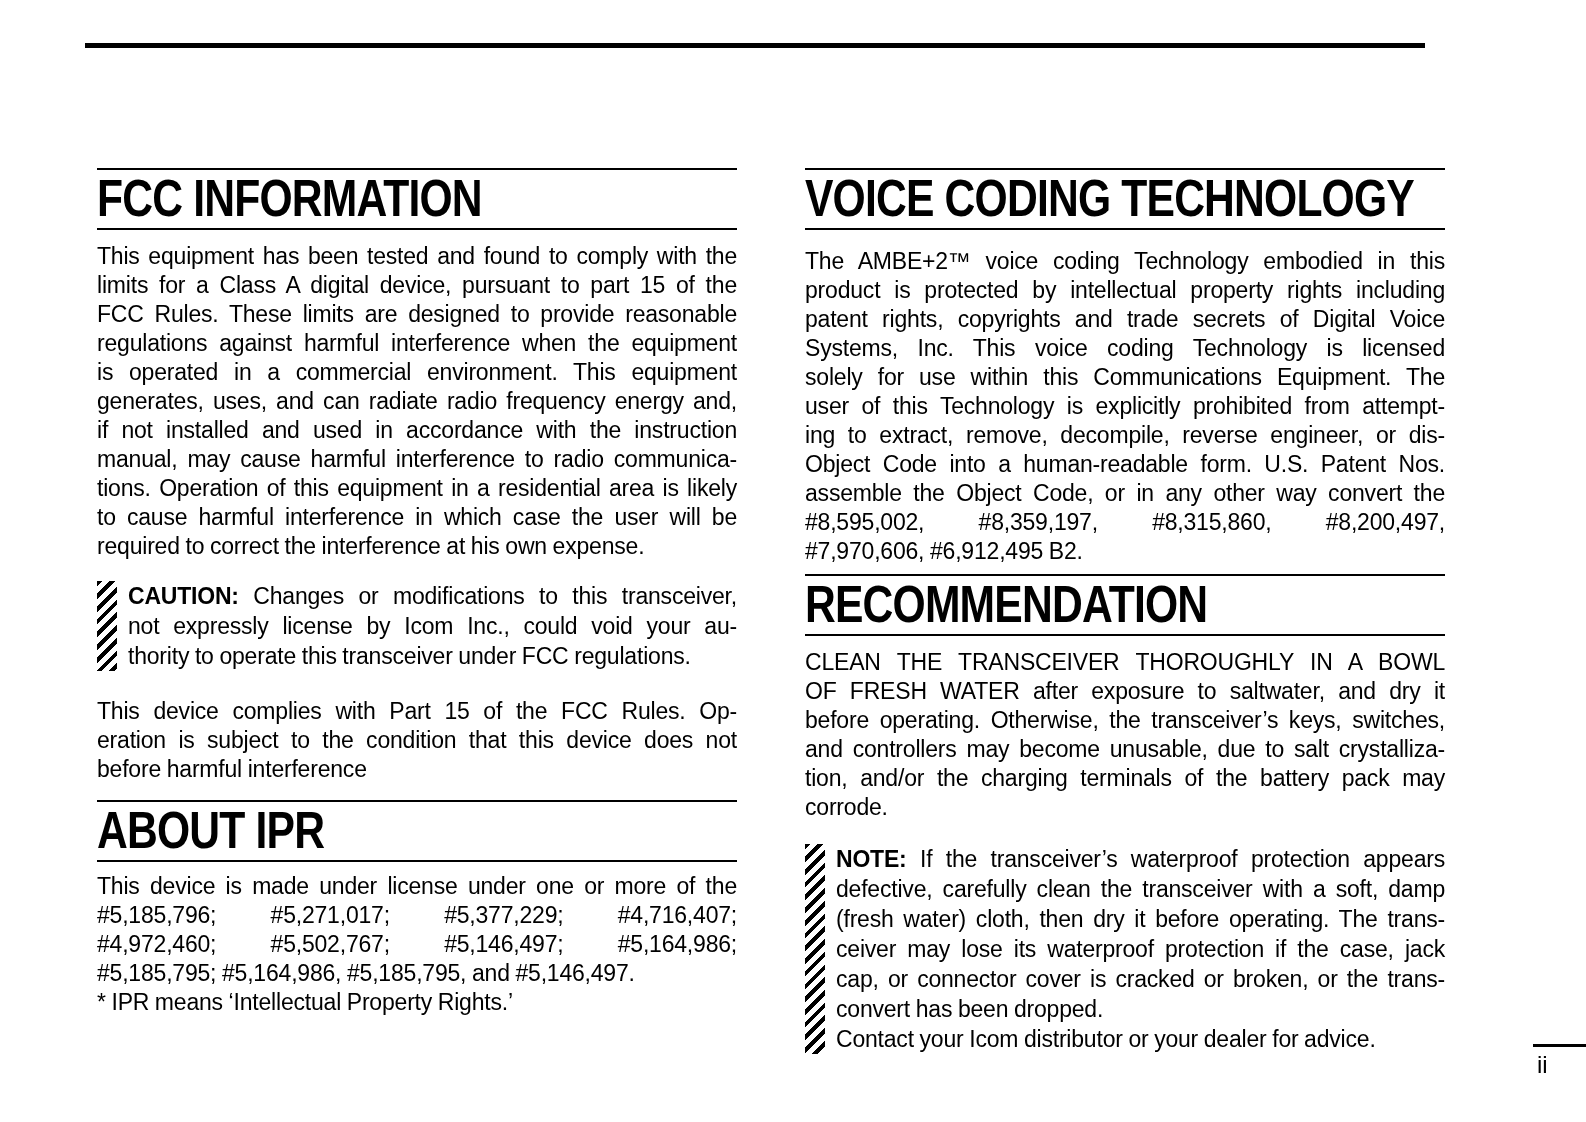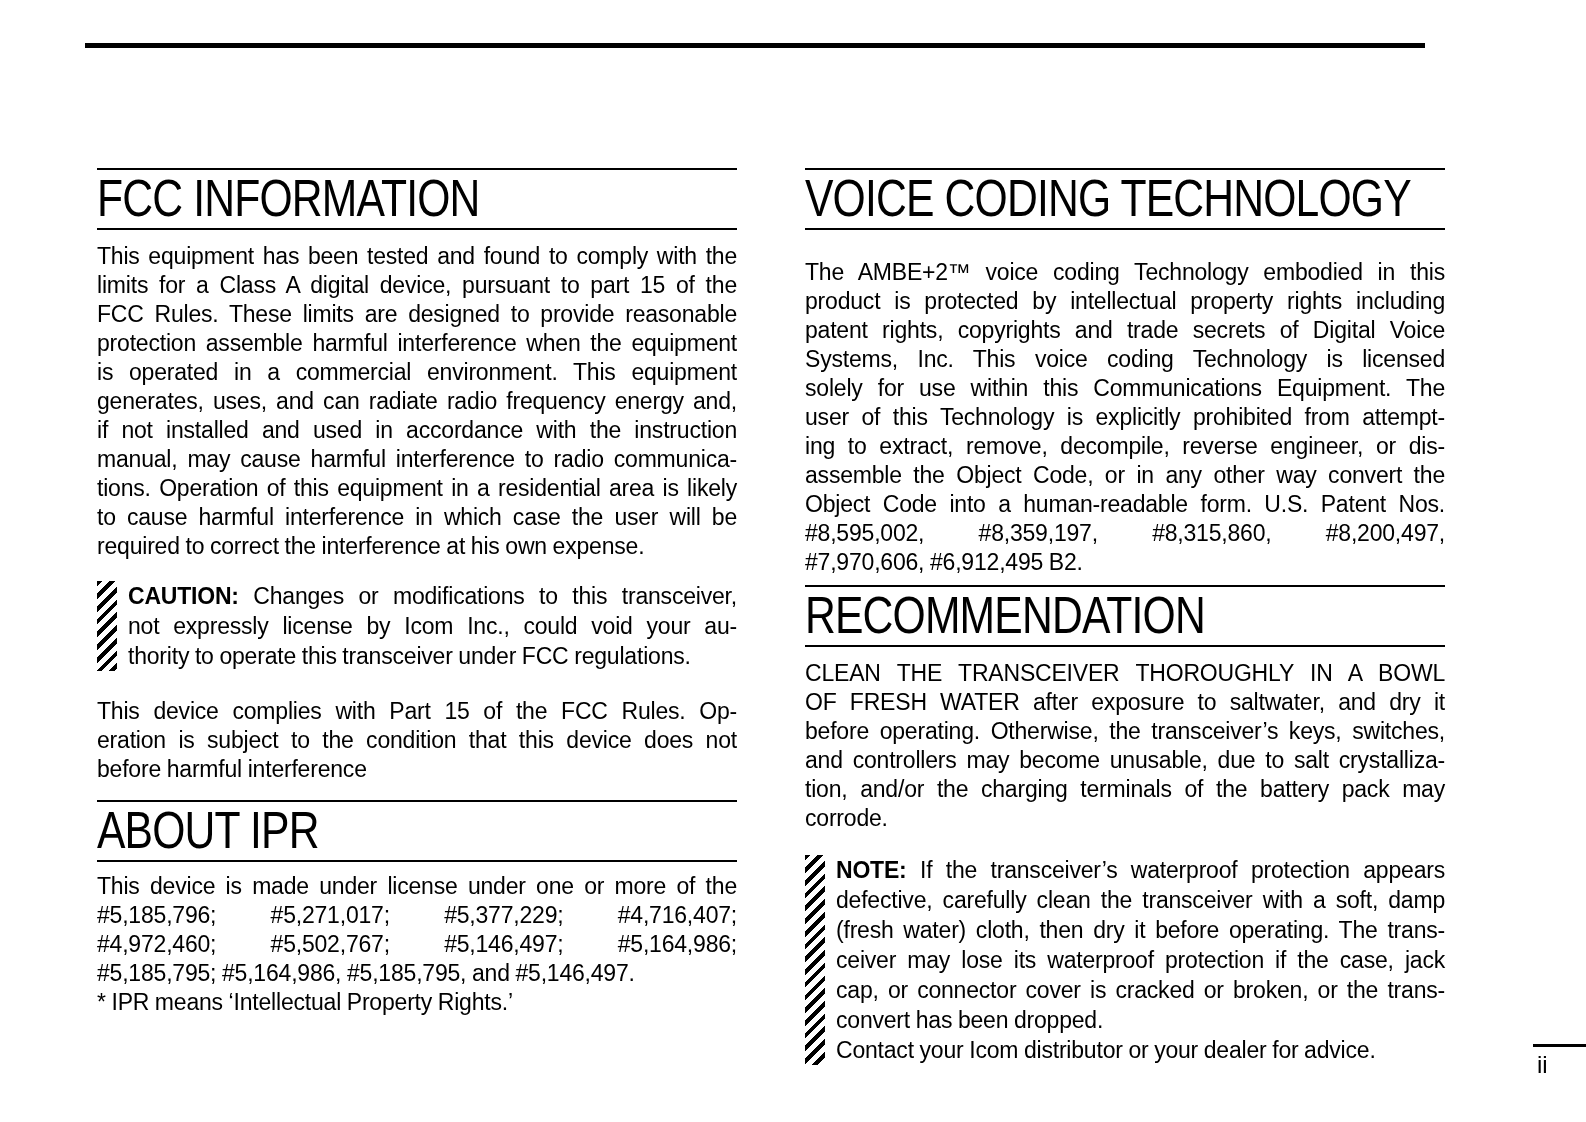--- a/index.html
+++ b/index.html
@@ -16,21 +16,21 @@
     width: 1340px; height: 5px; background: #000;
   }
   .col { position: absolute; top: 168px; width: 640px; }
   .col-left  { left: 97px; }
   .col-right { left: 805px; }
 
   .sec-head {
     margin: 0;
     border-top: 2px solid #000;
     border-bottom: 2px solid #000;
-    font-size: 52px; font-weight: 400;
+    font-size: 52px; font-weight: 700;
     line-height: 54px; padding: 1px 0 3px;
     white-space: nowrap; overflow: visible;
   }
   .sec-head .squeeze {
     display: inline-block;
     transform: scaleX(0.82);
     transform-origin: 0 50%;
     letter-spacing: -1px;
   }
 
@@ -73,21 +73,21 @@
   <div class="top-rule"></div>
 
   <div class="col col-left">
     <section>
       <h2 class="sec-head"><span class="squeeze">FCC INFORMATION</span></h2>
       <div class="block" style="margin-top:12px">
           <div class="pg">
             <div class="line">This equipment has been tested and found to comply with the</div>
             <div class="line">limits for a Class A digital device, pursuant to part 15 of the</div>
             <div class="line">FCC Rules. These limits are designed to provide reasonable</div>
-            <div class="line">protection assemble harmful interference when the equipment</div>
+            <div class="line">regulations against harmful interference when the equipment</div>
             <div class="line">is operated in a commercial environment. This equipment</div>
             <div class="line">generates, uses, and can radiate radio frequency energy and,</div>
             <div class="line">if not installed and used in accordance with the instruction</div>
             <div class="line">manual, may cause harmful interference to radio communica-</div>
             <div class="line">tions. Operation of this equipment in a residential area is likely</div>
             <div class="line">to cause harmful interference in which case the user will be</div>
             <div class="line last">required to correct the interference at his own expense.</div>
           </div>
         </div>
       <div class="block callout" style="margin-top:20px">
@@ -121,31 +121,31 @@
           <div class="pg">
             <div class="line last">* IPR means ‘Intellectual Property Rights.’</div>
           </div>
         </div>
     </section>
   </div>
 
   <div class="col col-right">
     <section>
       <h2 class="sec-head"><span class="squeeze">VOICE CODING TECHNOLOGY</span></h2>
-      <div class="block" style="margin-top:28px">
+      <div class="block" style="margin-top:17px">
           <div class="pg">
             <div class="line">The AMBE+2™ voice coding Technology embodied in this</div>
             <div class="line">product is protected by intellectual property rights including</div>
             <div class="line">patent rights, copyrights and trade secrets of Digital Voice</div>
             <div class="line">Systems, Inc. This voice coding Technology is licensed</div>
             <div class="line">solely for use within this Communications Equipment. The</div>
             <div class="line">user of this Technology is explicitly prohibited from attempt-</div>
             <div class="line">ing to extract, remove, decompile, reverse engineer, or dis-</div>
+            <div class="line">Object Code into a human-readable form. U.S. Patent Nos.</div>
             <div class="line">assemble the Object Code, or in any other way convert the</div>
-            <div class="line">Object Code into a human-readable form. U.S. Patent Nos.</div>
             <div class="line">#8,595,002, #8,359,197, #8,315,860, #8,200,497,</div>
             <div class="line last">#7,970,606, #6,912,495 B2.</div>
           </div>
         </div>
     </section>
 
     <section>
       <h2 class="sec-head" style="margin-top:8px"><span class="squeeze">RECOMMENDATION</span></h2>
       <div class="block" style="margin-top:12px">
           <div class="pg">

